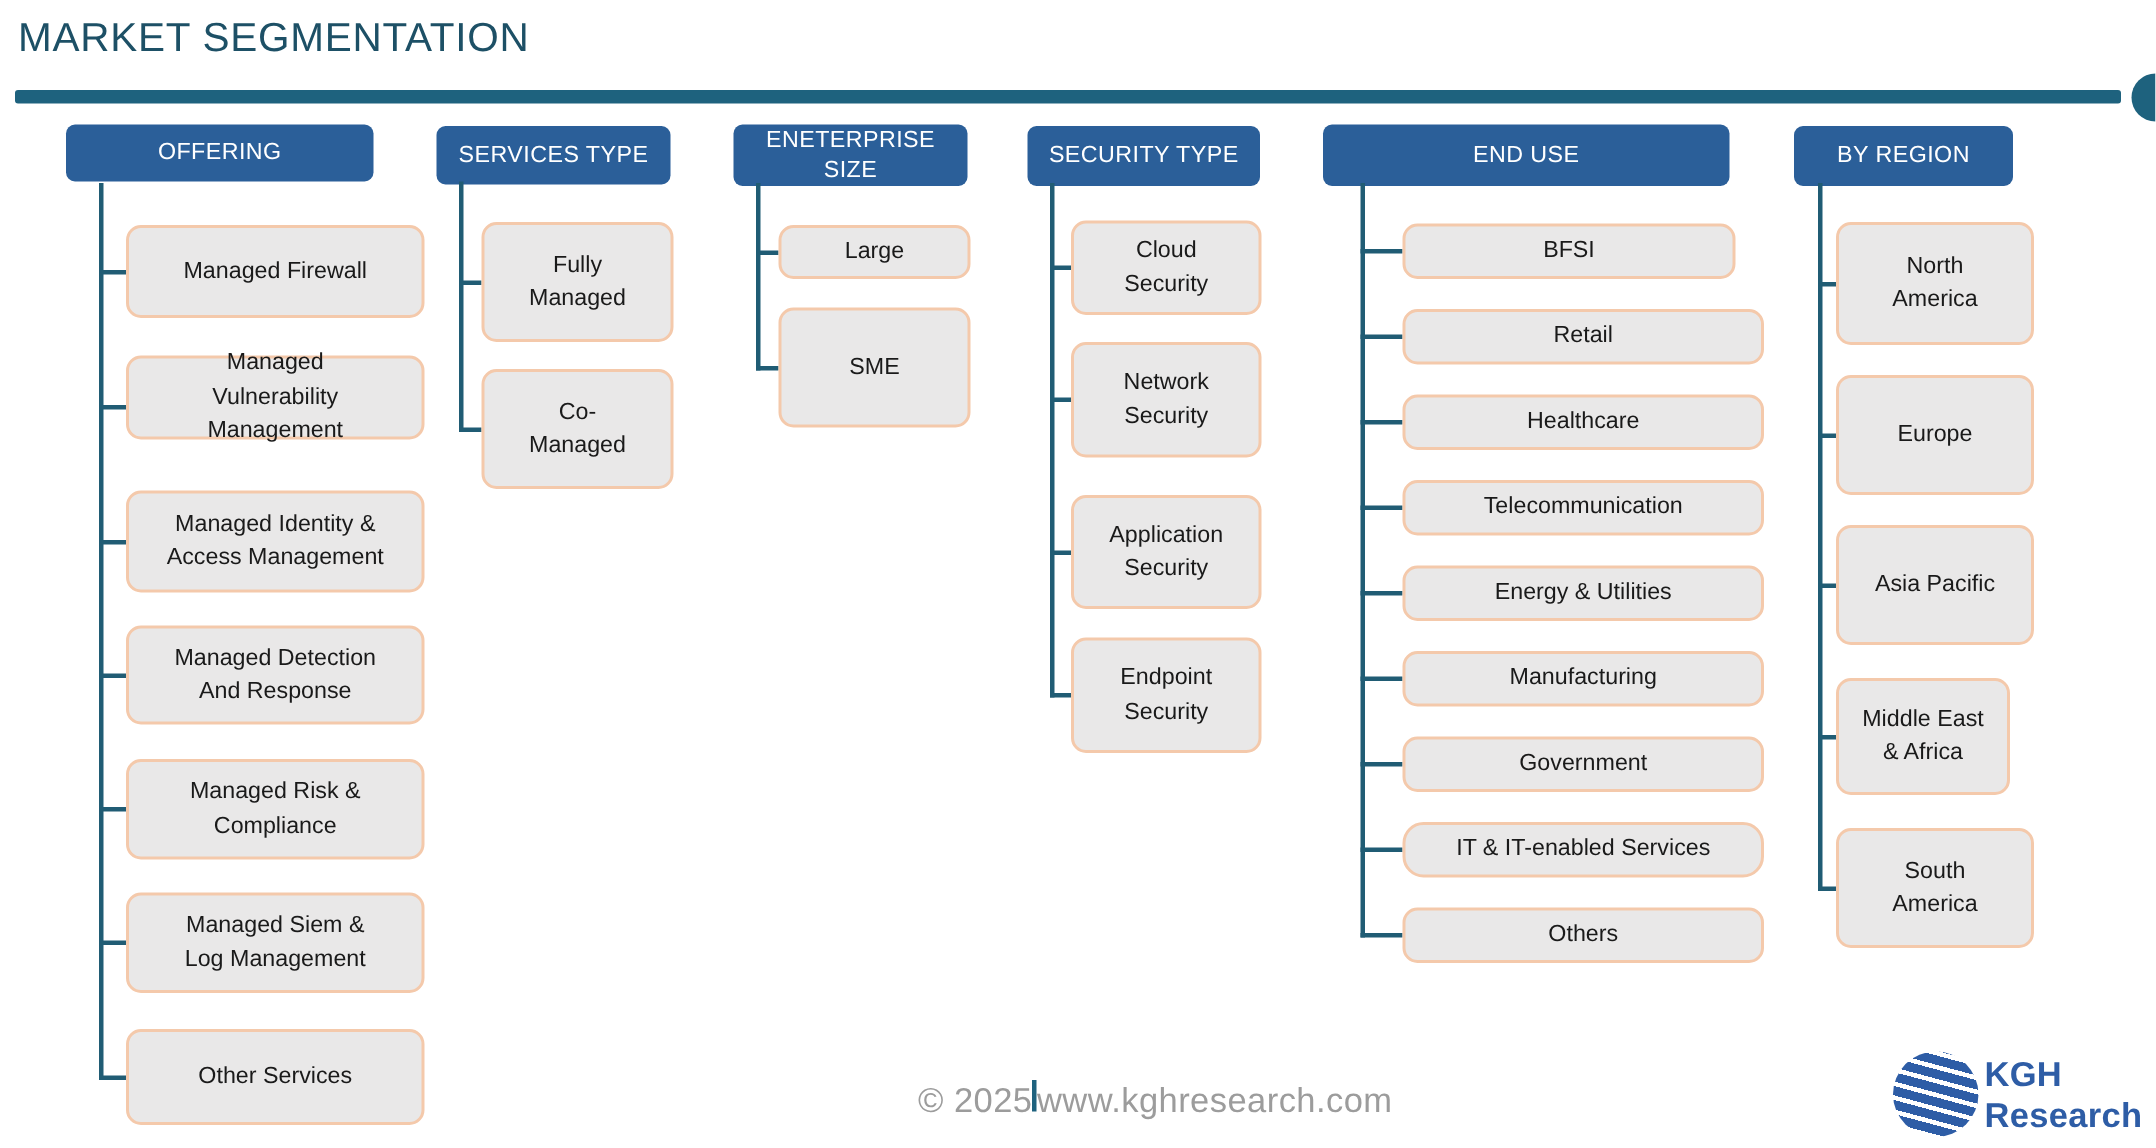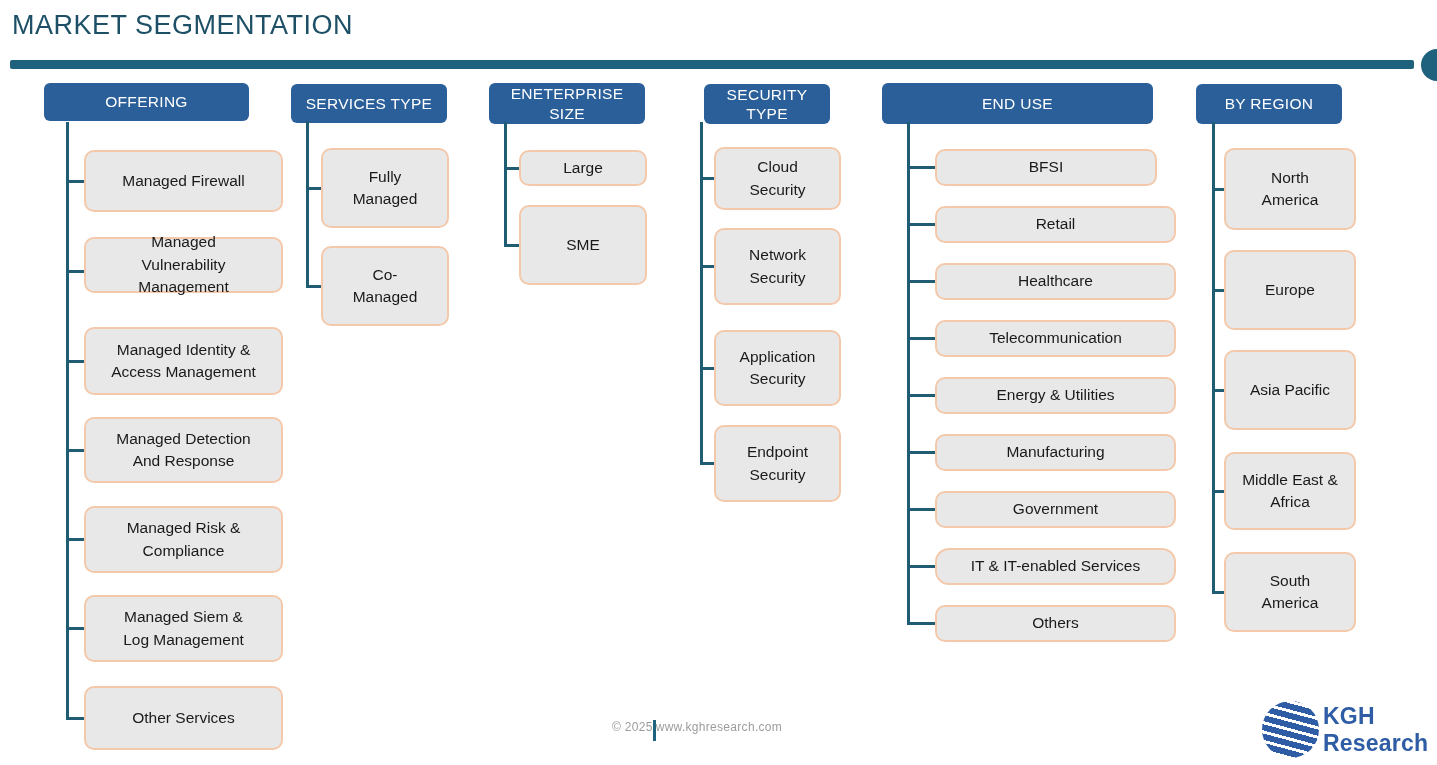--- a/index.html
+++ b/index.html
@@ -26,21 +26,21 @@
   }
   .node {
     position:absolute; background:#E9E8E8; border:2px solid #F4C9AB; border-radius:10px;
     display:flex; align-items:center; justify-content:center; text-align:center;
     font-size:15.5px; color:#1a1a1a; line-height:1.45; box-sizing:border-box;
   }
   .vline, .hline { position:absolute; background:#205C74; }
   .footer {
     position:absolute; left:612px; top:720px; height:26px;
     display:flex; align-items:flex-start; 
-    color:#9C9C9C; font-size:12px; letter-spacing:0.3px;
+    color:#9C9C9C; font-size:23px; letter-spacing:0.3px;
   }
   .footer-sep { width:3px; height:21px; background:#1E627E; }
   .logo { position:absolute; left:1262px; top:701px; display:flex; align-items:center; }
   .logo-globe {
     width:57px; height:57px; border-radius:50%;
     background:repeating-linear-gradient(15deg, #2E5DA6 0px, #2E5DA6 6px, #ffffff 6px, #ffffff 9px);
     flex:0 0 auto;
   }
   .logo-text {
     margin-left:4px; color:#2E5DA6; font-size:23px; font-weight:700; line-height:1.15;
@@ -77,21 +77,21 @@
       <div class="hline" style="left: 306px; top: 186.5px; width: 15px; height: 3px;"></div>
       <div class="node" style="left: 321px; top: 148px; width: 128px; height: 80px; padding: 2px 20px;">Fully Managed</div>
       <div class="hline" style="left: 306px; top: 284.5px; width: 15px; height: 3px;"></div>
       <div class="node" style="left: 321px; top: 246px; width: 128px; height: 80px; padding: 2px 20px;">Co-Managed</div>
       <div class="col-header" style="left: 489px; top: 83px; width: 156px; height: 41px; padding: 0px 26px;">ENETERPRISE SIZE</div>
       <div class="vline" style="left: 504px; top: 122px; width: 3px; height: 124.5px;"></div>
       <div class="hline" style="left: 504px; top: 166.5px; width: 15px; height: 3px;"></div>
       <div class="node" style="left: 519px; top: 150px; width: 128px; height: 36px; padding: 2px 8px;">Large</div>
       <div class="hline" style="left: 504px; top: 243.5px; width: 15px; height: 3px;"></div>
       <div class="node" style="left: 519px; top: 205px; width: 128px; height: 80px; padding: 2px 8px;">SME</div>
-      <div class="col-header" style="left: 704px; top: 84px; width: 126px; height: 40px; padding: 0px 6px;">SECURITY TYPE</div>
+      <div class="col-header" style="left: 685px; top: 84px; width: 155px; height: 40px; padding: 0px 6px; text-align: right;">SECURITY TYPE</div>
       <div class="vline" style="left: 700px; top: 122px; width: 3px; height: 343px;"></div>
       <div class="hline" style="left: 700px; top: 177px; width: 14px; height: 3px;"></div>
       <div class="node" style="left: 714px; top: 147px; width: 127px; height: 63px; padding: 2px 14px;">Cloud Security</div>
       <div class="hline" style="left: 700px; top: 265px; width: 14px; height: 3px;"></div>
       <div class="node" style="left: 714px; top: 228px; width: 127px; height: 77px; padding: 2px 14px;">Network Security</div>
       <div class="hline" style="left: 700px; top: 366.5px; width: 14px; height: 3px;"></div>
       <div class="node" style="left: 714px; top: 330px; width: 127px; height: 76px; padding: 2px 14px;">Application Security</div>
       <div class="hline" style="left: 700px; top: 462px; width: 14px; height: 3px;"></div>
       <div class="node" style="left: 714px; top: 425px; width: 127px; height: 77px; padding: 2px 14px;">Endpoint Security</div>
       <div class="col-header" style="left: 882px; top: 83px; width: 271px; height: 41px; padding: 0px 6px;">END USE</div>
@@ -116,21 +116,21 @@
       <div class="node" style="left: 935px; top: 605px; width: 241px; height: 37px; padding: 2px 8px;">Others</div>
       <div class="col-header" style="left: 1196px; top: 84px; width: 146px; height: 40px; padding: 0px 6px;">BY REGION</div>
       <div class="vline" style="left: 1212px; top: 122px; width: 3px; height: 471.5px;"></div>
       <div class="hline" style="left: 1212px; top: 187.5px; width: 12px; height: 3px;"></div>
       <div class="node" style="left: 1224px; top: 148px; width: 132px; height: 82px; padding: 2px 15px;">North America</div>
       <div class="hline" style="left: 1212px; top: 288.5px; width: 12px; height: 3px;"></div>
       <div class="node" style="left: 1224px; top: 250px; width: 132px; height: 80px; padding: 2px 15px;">Europe</div>
       <div class="hline" style="left: 1212px; top: 388.5px; width: 12px; height: 3px;"></div>
       <div class="node" style="left: 1224px; top: 350px; width: 132px; height: 80px; padding: 2px 15px;">Asia Pacific</div>
       <div class="hline" style="left: 1212px; top: 489.5px; width: 12px; height: 3px;"></div>
-      <div class="node" style="left: 1224px; top: 452px; width: 132px; height: 78px; padding: 2px 15px;">Middle East &amp; Africa</div>
+      <div class="node" style="left: 1224px; top: 452px; width: 116px; height: 78px; padding: 2px 15px;">Middle East &amp; Africa</div>
       <div class="hline" style="left: 1212px; top: 590.5px; width: 12px; height: 3px;"></div>
       <div class="node" style="left: 1224px; top: 552px; width: 132px; height: 80px; padding: 2px 15px;">South America</div>
     </div>
 
   <div class="footer">
     <span>© 2025</span>
     <span class="footer-sep"></span>
     <span>www.kghresearch.com</span>
   </div>
 

